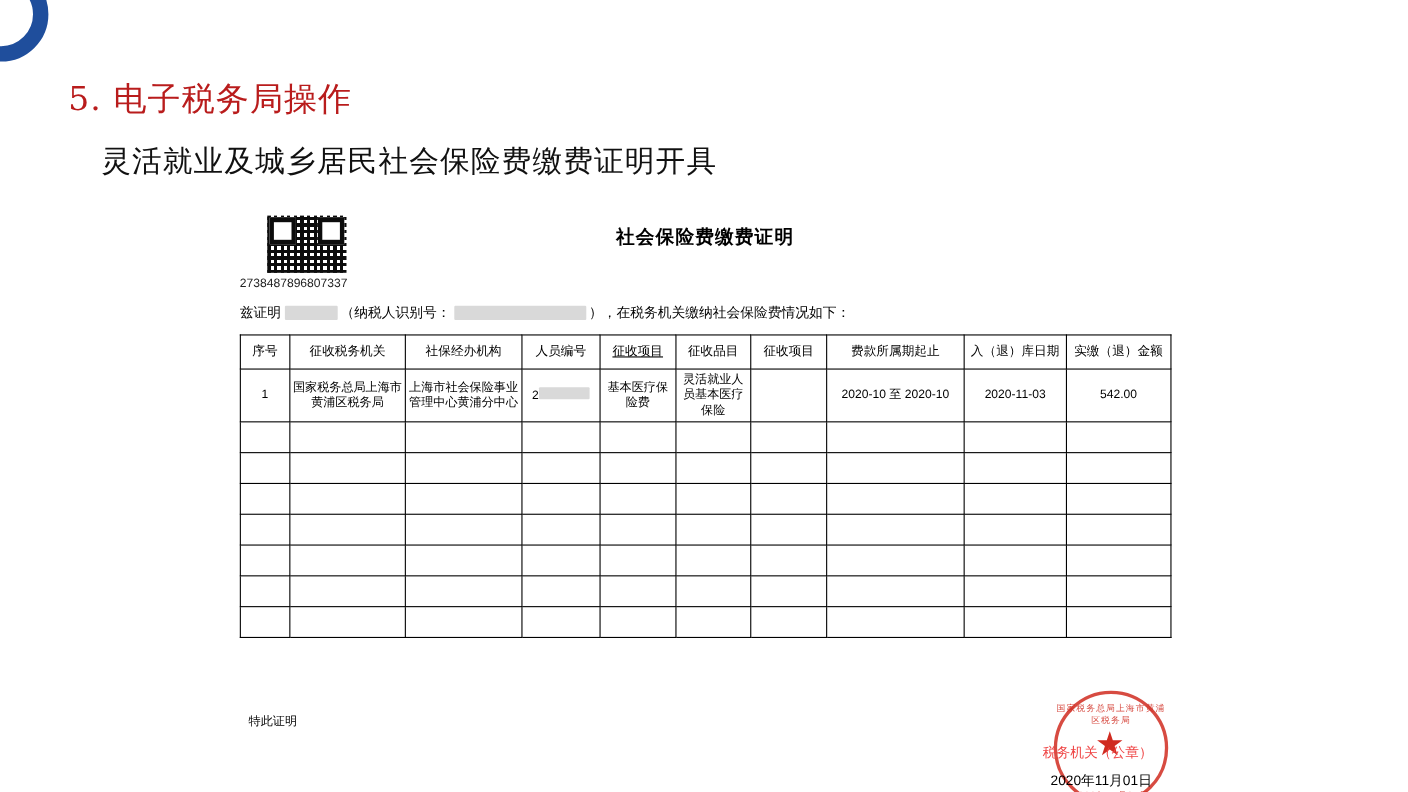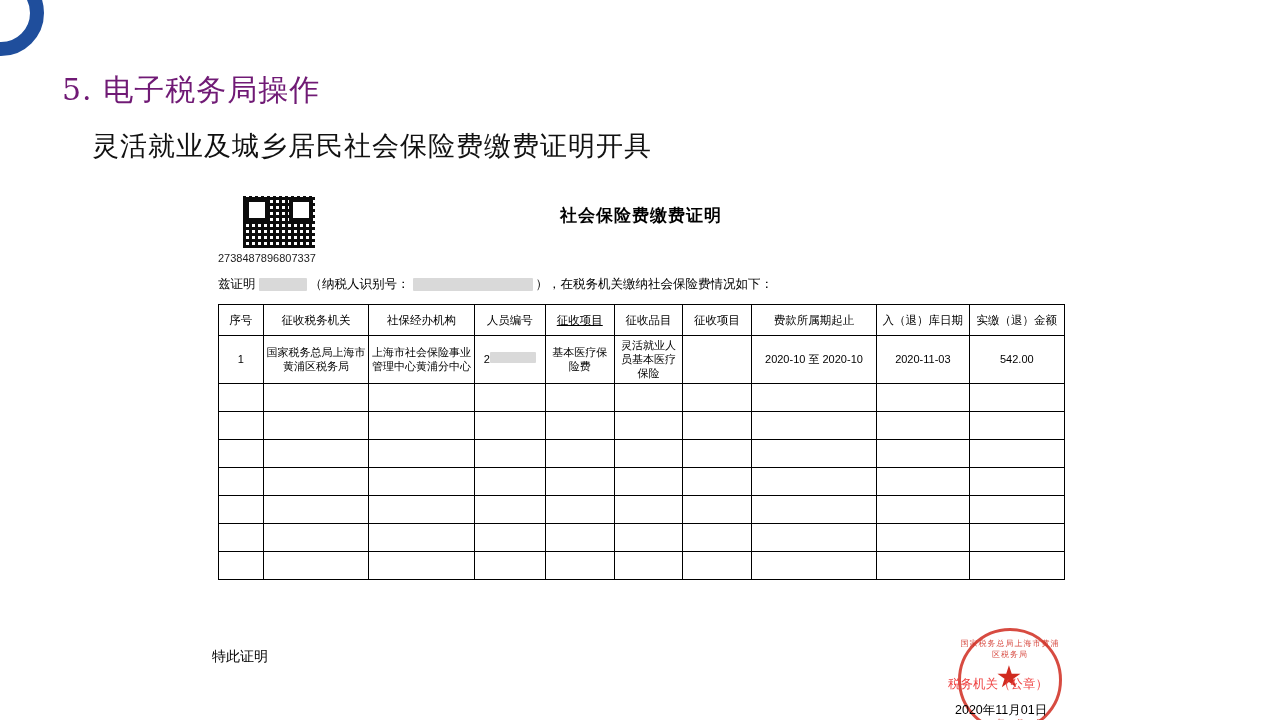--- a/index.html
+++ b/index.html
@@ -25,21 +25,21 @@
     border-radius: 50%;
     border: 14px solid #1f4e9c;
     box-sizing: border-box;
   }
 
   .slide-title {
     position: absolute;
     left: 62px;
     top: 70px;
     font-size: 30px;
-    color: #701a75;
+    color: #b91c1c;
     font-family: "DejaVu Serif", "Liberation Serif", serif;
     letter-spacing: 1px;
     white-space: nowrap;
   }
   .slide-subtitle {
     position: absolute;
     left: 92px;
     top: 128px;
     font-size: 27px;
     color: #111111;
@@ -163,23 +163,23 @@
   .cell-redact {
     display: inline-block;
     width: 46px;
     height: 11px;
     background: #d9d9d9;
     border-radius: 1px;
   }
 
   .cert-footnote {
     position: absolute;
-    left: 9px;
+    left: 23px;
     top: 452px;
-    font-size: 14px;
+    font-size: 11px;
   }
 
   
   .seal {
     position: absolute;
     left: 755px;
     top: 432px;
     width: 108px;
     height: 108px;
   }

